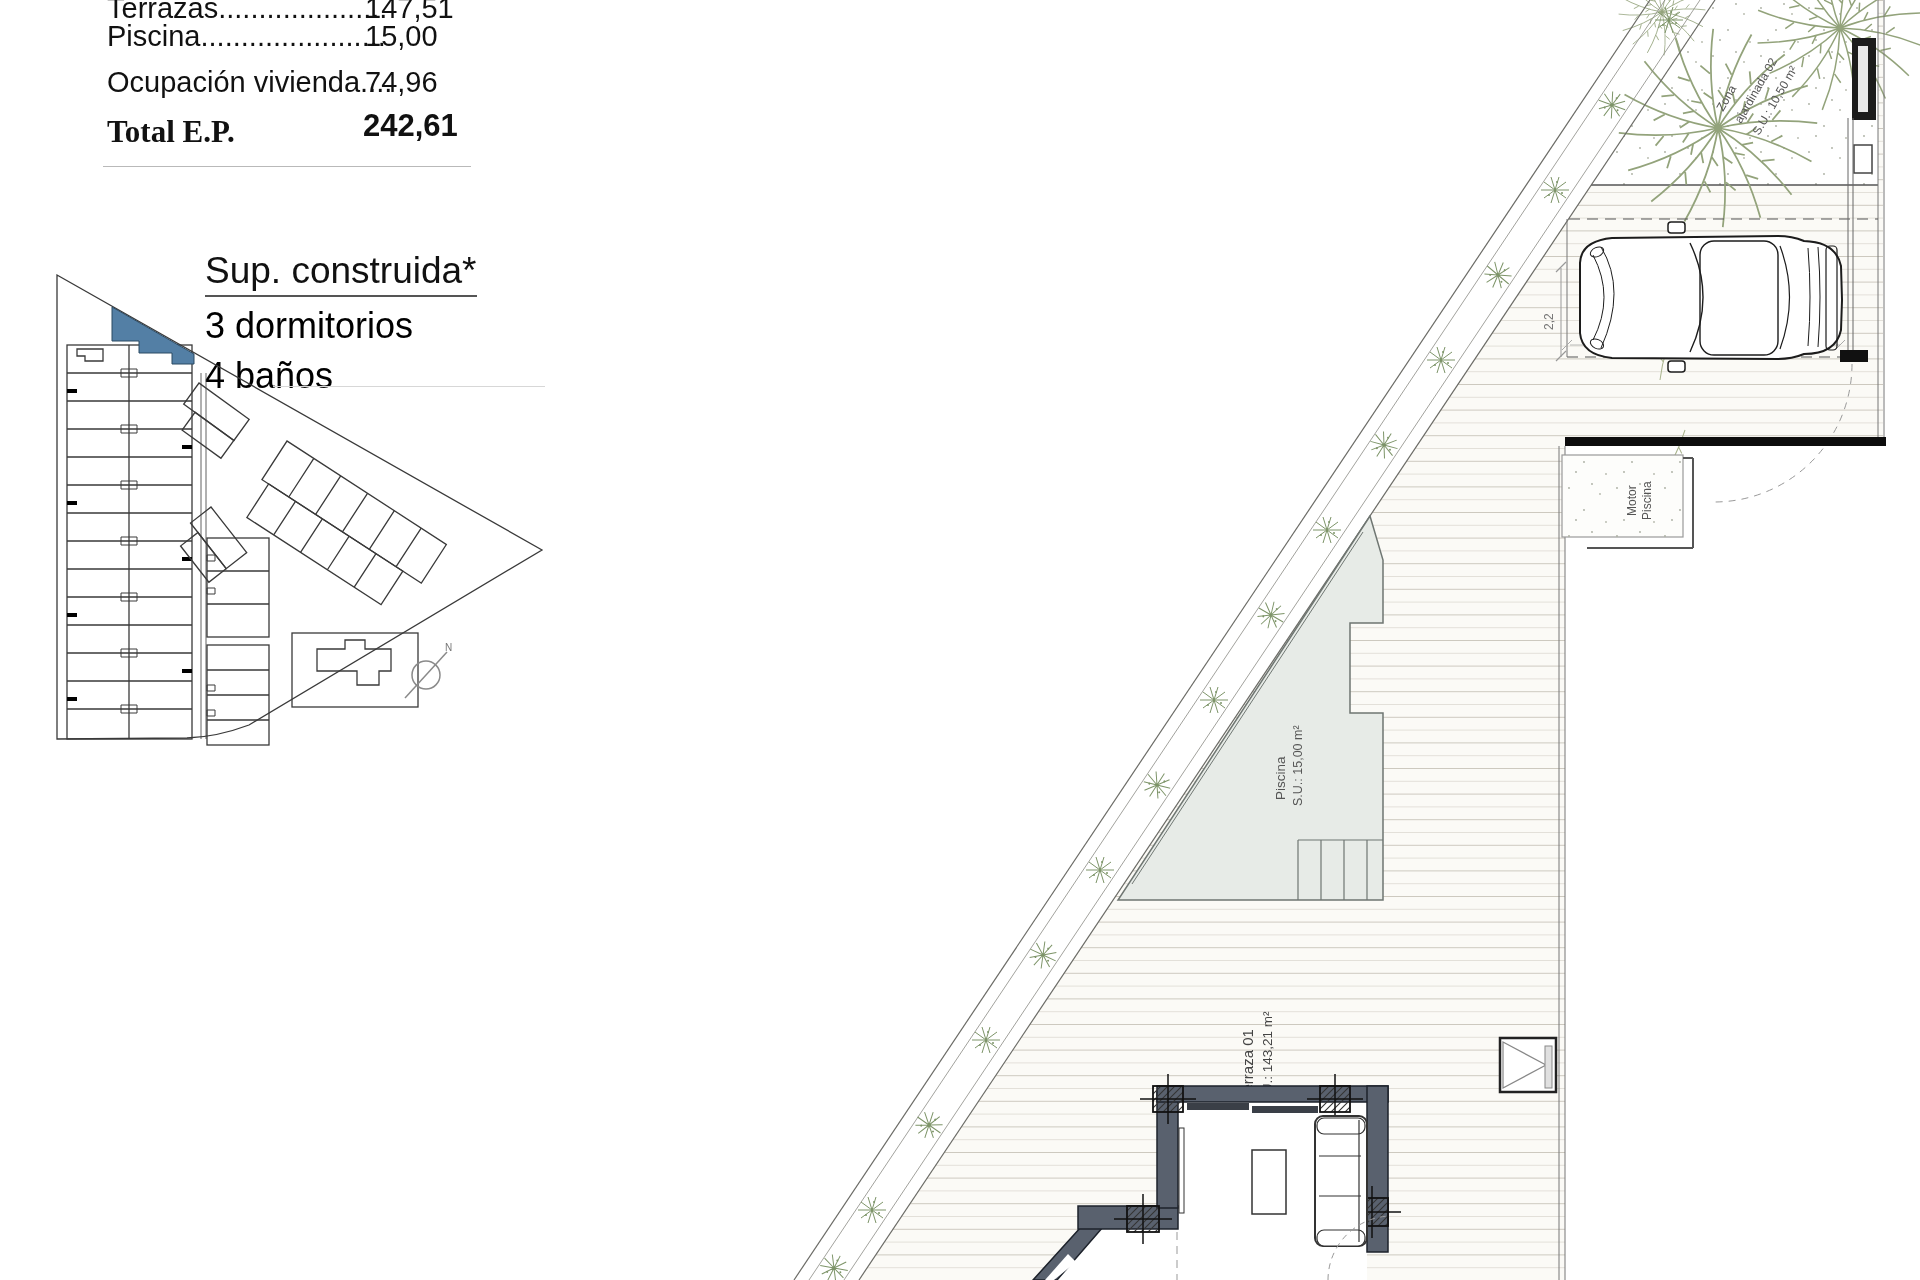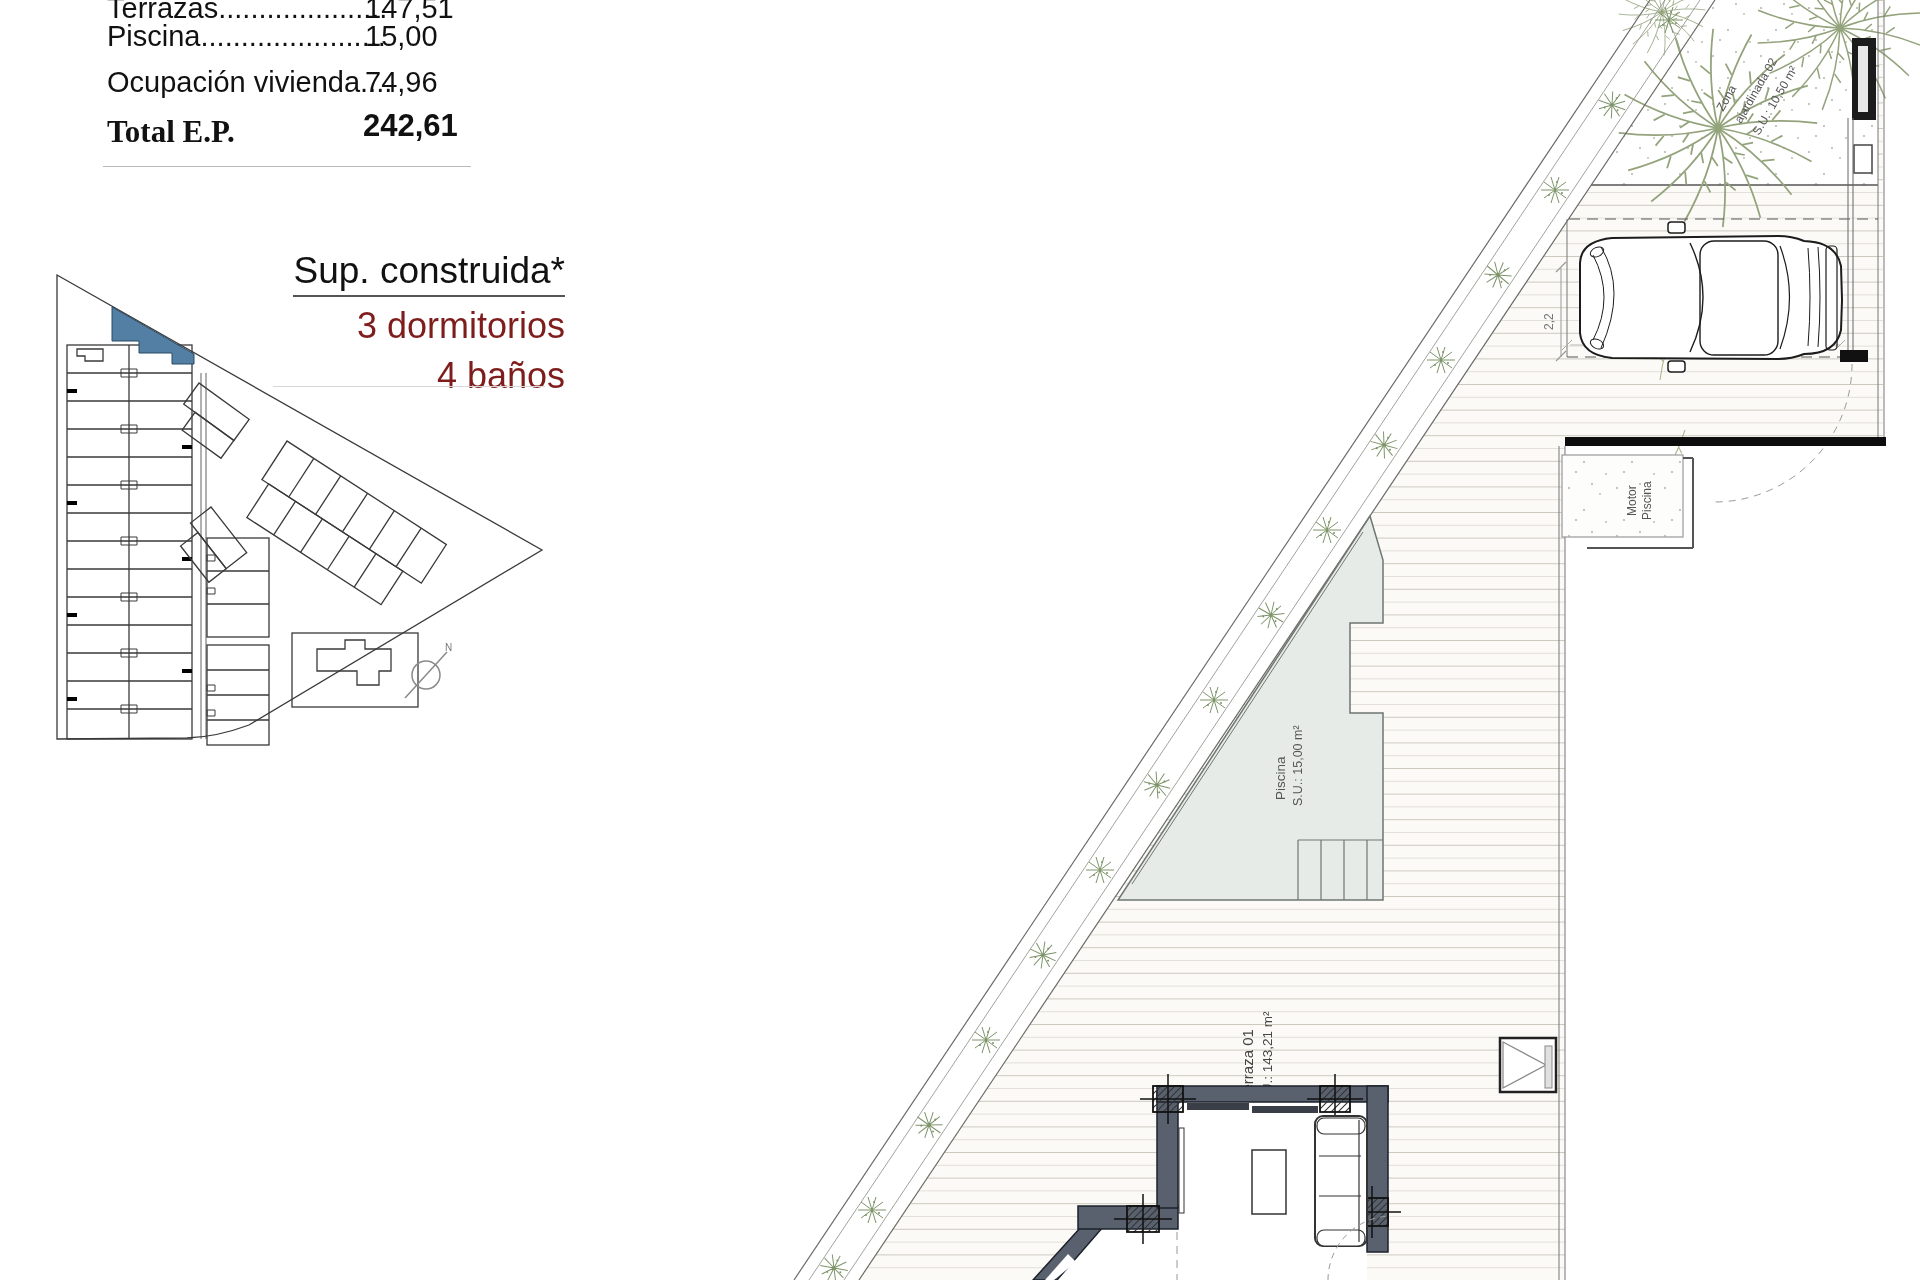--- a/index.html
+++ b/index.html
@@ -7,23 +7,23 @@
   .abs{position:absolute;}
   
   #summary{left:105px;top:-8px;width:380px;}
   .srow{position:absolute;left:0;width:380px;height:40px;font-size:29px;color:#111;}
   .srow .lbl{position:absolute;left:2px;top:0;white-space:nowrap;}
   .srow .val{position:absolute;left:260px;top:0;white-space:nowrap;}
   .total .lbl{font-weight:bold;font-size:31px;font-family:Liberation Serif, serif;}
   .total .val{font-weight:bold;font-size:31px;left:258px;top:-6px;text-align:right;}
   .rule{position:absolute;background:#b9b9b9;height:1px;}
   
-  #spec{left:205px;top:250px;width:360px;text-align:right;}
+  #spec{left:205px;top:250px;width:360px;text-align:left;}
   #spec .t{display:inline-block;font-size:37px;color:#111;border-bottom:2px solid #555;padding-bottom:3px;white-space:nowrap;}
-  #spec .l{font-size:36px;color:#7f1d1d;margin-top:8px;white-space:nowrap;}
+  #spec .l{font-size:36px;color:#000000;margin-top:8px;white-space:nowrap;}
   svg text{font-family:"Liberation Sans", sans-serif;}
 </style>
 </head>
 <body>
 
 <div class="abs" id="summary">
   <div class="srow" style="top:0px">
     <span class="lbl">Terrazas.....................</span>
     <span class="val">147,51</span>
   </div>

